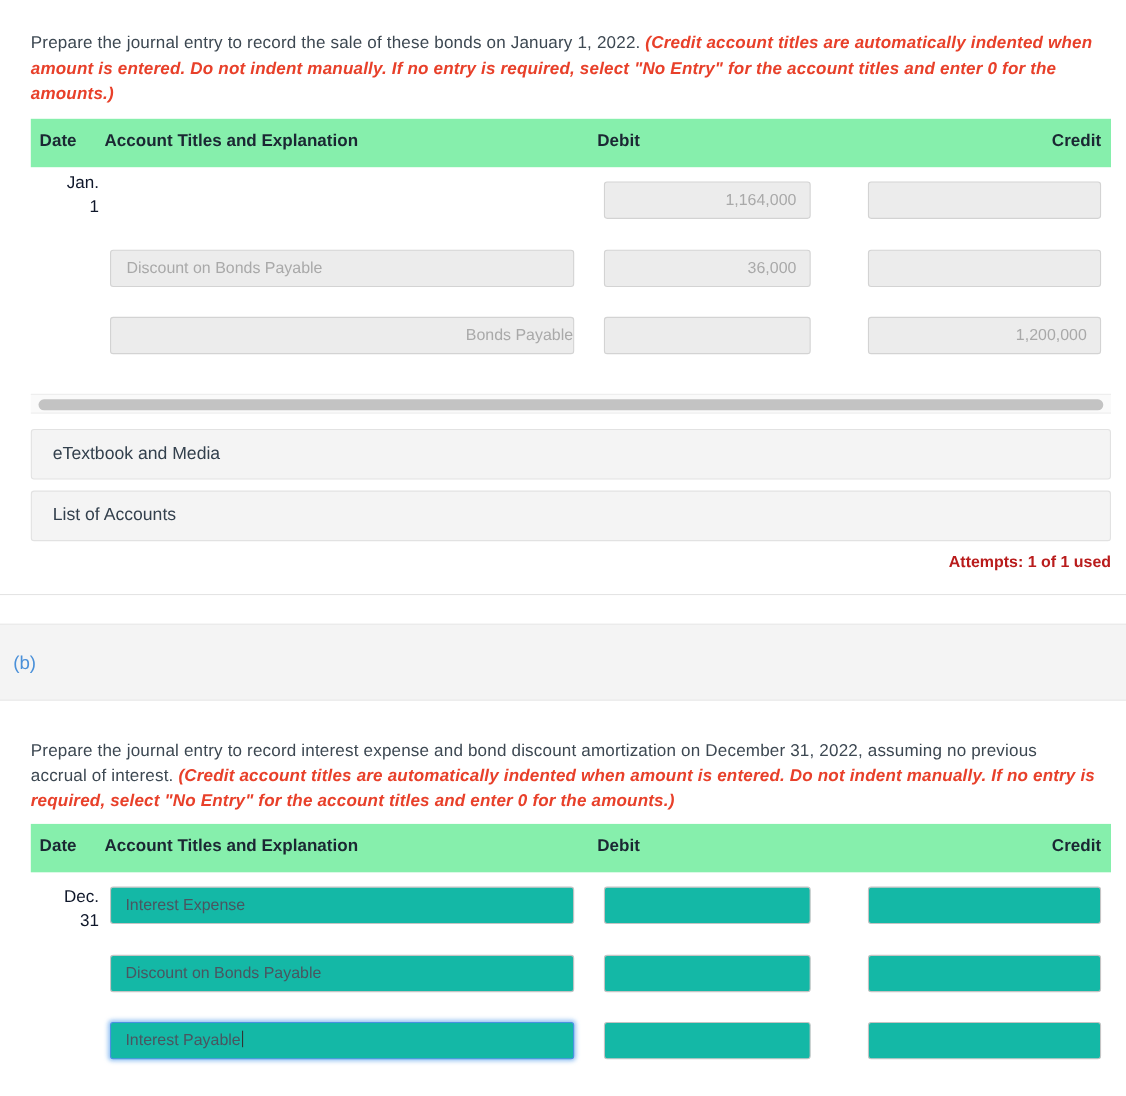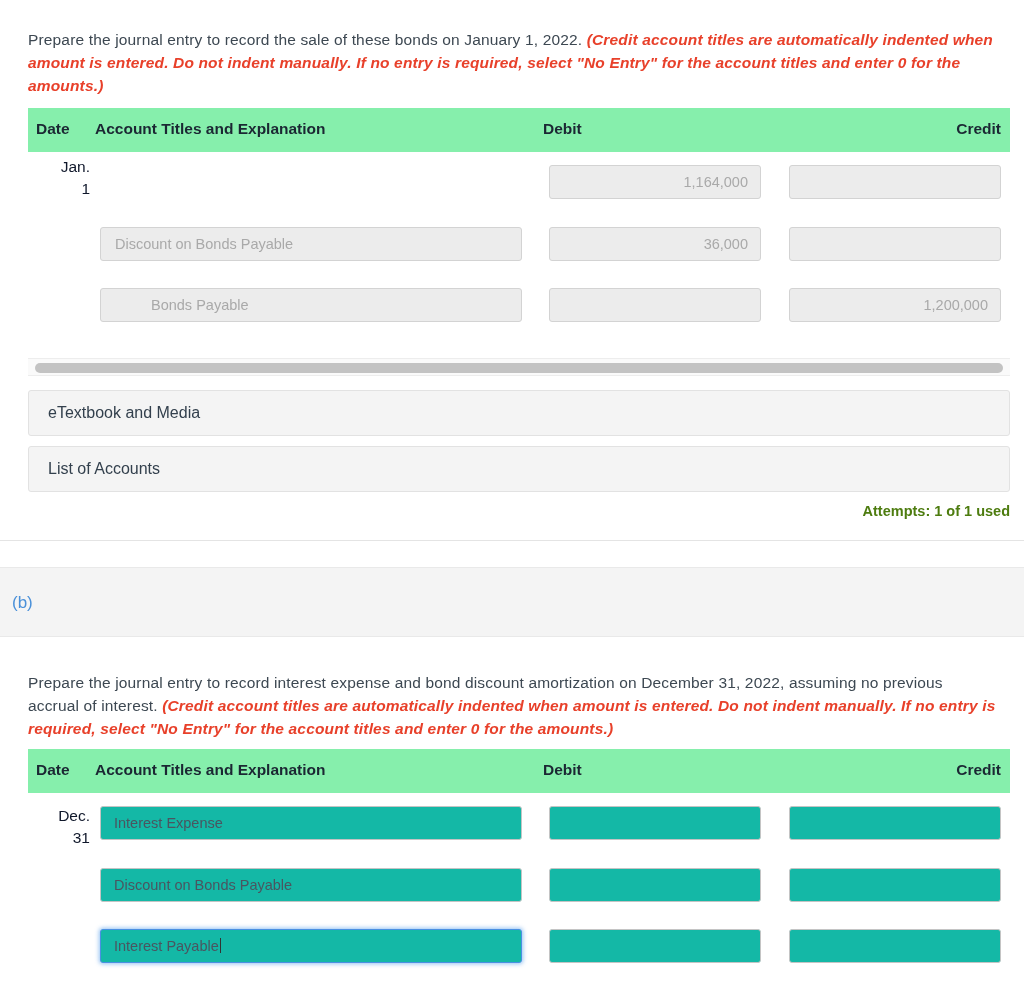--- a/index.html
+++ b/index.html
@@ -68,31 +68,31 @@
     height: 34px;
     border: 1px solid #cfcfcf;
     border-radius: 3px;
     font-size: 14.5px;
     line-height: 32px;
     font-family: "Liberation Sans", sans-serif;
     white-space: nowrap;
     overflow: hidden;
   }
   .fld.acct   { left: 72px;  width: 422px; }
-  .fld.debit  { left: 521px; width: 212px; text-align: right; }
+  .fld.debit  { left: 521px; width: 188px; text-align: right; }
   .fld.credit { left: 761px; width: 212px; text-align: right; }
 
   
   .fld.ro {
     background: #ececec;
     border-color: #d3d3d3;
     color: #a9a9a9;
   }
   .fld.ro.acct   { padding-left: 14px; }
-  .fld.ro.indent { padding-left: 50px; }
+  .fld.ro.indent { padding-left: 50px; text-align: right; }
   .fld.ro.debit,
   .fld.ro.credit { padding-right: 12px; }
 
   
   .fld.rw {
     background: #14b8a6;
     border-color: #c4c4c4;
     color: #4a5560;
   }
   .fld.rw.acct { padding-left: 13px; }
@@ -138,21 +138,21 @@
     padding-left: 19px;
     cursor: pointer;
   }
 
   
   .attempts {
     position: absolute;
     right: 14px; top: 503px;
     font-size: 14.5px;
     font-weight: bold;
-    color: #4d7c0f;
+    color: #b91c1c;
   }
 
   
   .rule {
     position: absolute;
     left: 0; width: 1024px; height: 1px;
     background: #e4e4e4;
   }
   .partband {
     position: absolute;

